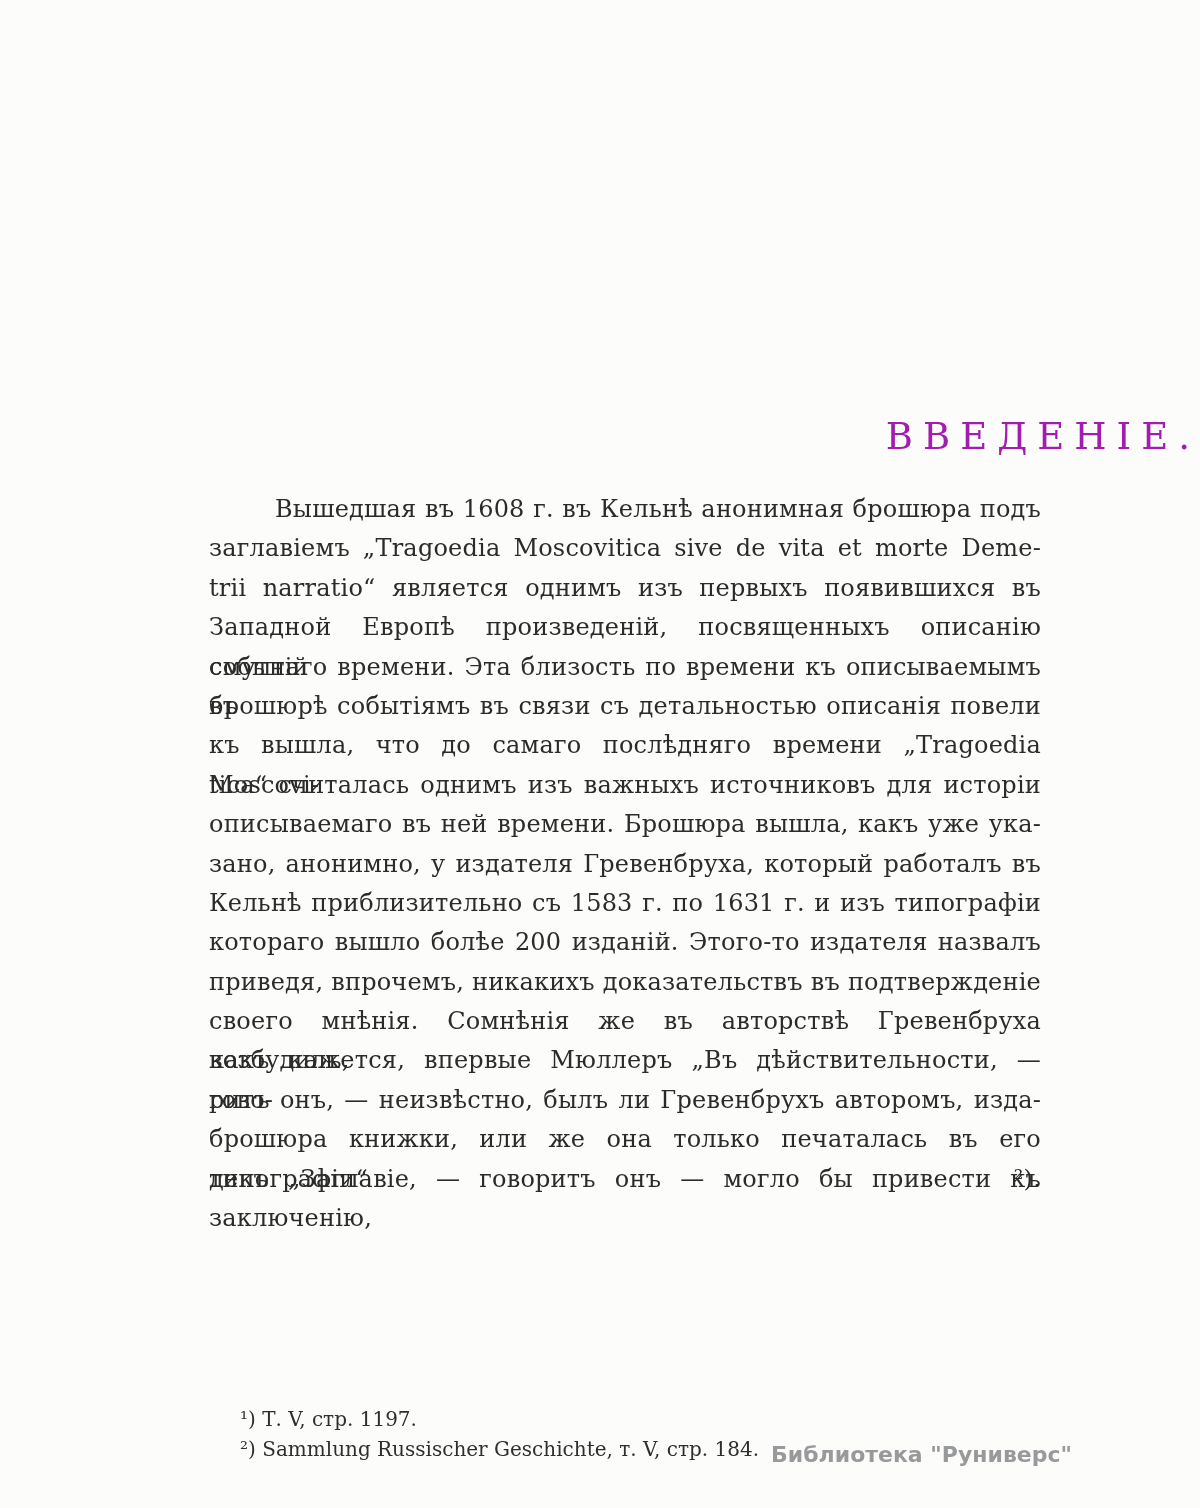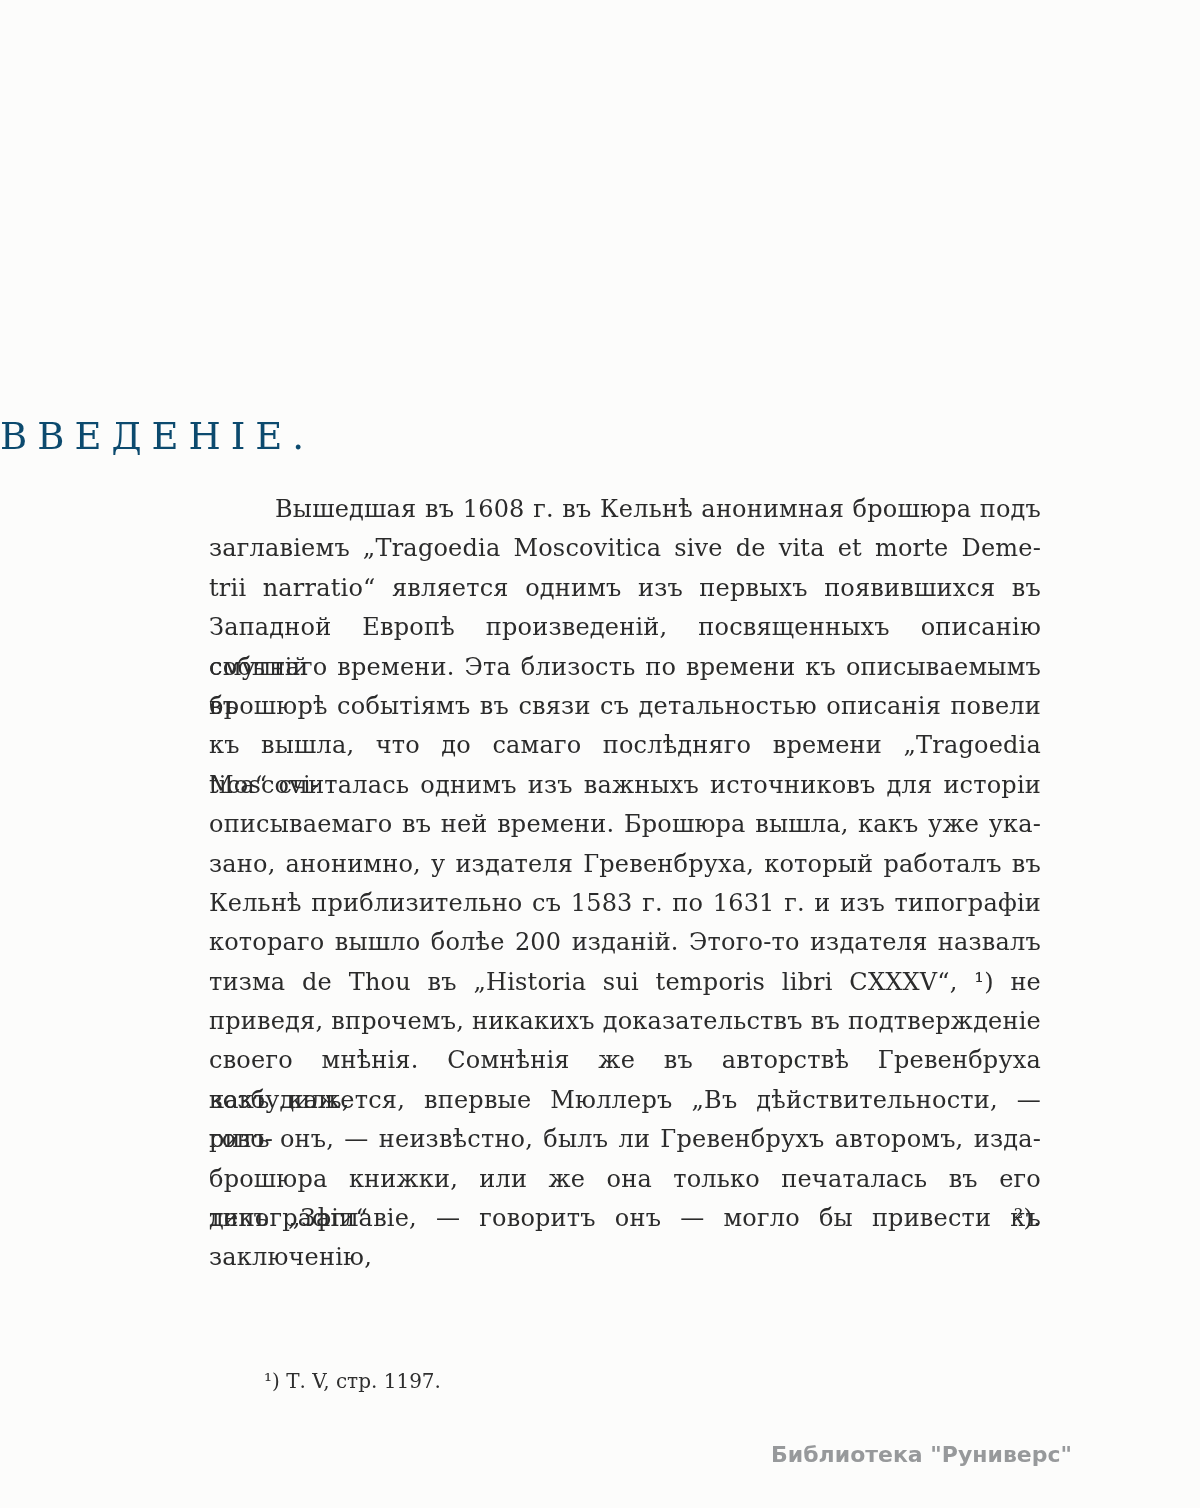--- a/index.html
+++ b/index.html
@@ -15,25 +15,25 @@
     background: #fcfcfb;
     color: #2b2b2b;
     font-family: "DejaVu Serif", serif;
     overflow: hidden;
   }
   .heading {
     position: absolute;
     top: 415px;
     left: 0;
     width: 100%;
-    text-align: left;
+    text-align: right;
     font-size: 37px;
     font-weight: 500;
     letter-spacing: 10px;
-    color: #0c4a6e;
+    color: #a21caf;
   }
   .text-block {
     position: absolute;
     left: 185px;
     top: 490px;
     width: 832px;
     font-size: 24px;
     margin-left: 24px;
   }
   .line {
@@ -44,24 +44,23 @@
     -moz-text-align-last: justify;
     white-space: normal;
     letter-spacing: 0.2px;
   }
   .line.indent {
     padding-left: 66px;
   }
   .footnotes {
     position: absolute;
     left: 240px;
-    top: 1366px;
+    top: 1404px;
     width: 700px;
     font-size: 20px;
-    margin-left: 24px;
   }
   .footnote-line {
     line-height: 30px;
     text-align: left;
     color: #2e2e2e;
   }
   .watermark {
     position: absolute;
     top: 1442px;
     right: 128px;
@@ -84,28 +83,28 @@
     <div class="line">trii narratio“ является однимъ изъ первыхъ появившихся въ</div>
     <div class="line">Западной Европѣ произведеній, посвященныхъ описанію событій</div>
     <div class="line">смутнаго времени. Эта близость по времени къ описываемымъ въ</div>
     <div class="line">брошюрѣ событіямъ въ связи съ детальностью описанія повели</div>
     <div class="line">къ вышла, что до самаго послѣдняго времени „Tragoedia Moscovi-</div>
     <div class="line">tica“ считалась однимъ изъ важныхъ источниковъ для исторіи</div>
     <div class="line">описываемаго въ ней времени. Брошюра вышла, какъ уже ука-</div>
     <div class="line">зано, анонимно, у издателя Гревенбруха, который работалъ въ</div>
     <div class="line">Кельнѣ приблизительно съ 1583 г. по 1631 г. и изъ типографіи</div>
     <div class="line">котораго вышло болѣе 200 изданій. Этого-то издателя назвалъ</div>
-    <div class="line">тизма de Thou въ „Historia sui temporis libri CXXXV“, ¹) не</div>
     <div class="line">приведя, впрочемъ, никакихъ доказательствъ въ подтвержденіе</div>
     <div class="line">своего мнѣнія. Сомнѣнія же въ авторствѣ Гревенбруха возбудилъ,</div>
     <div class="line">какъ кажется, впервые Мюллеръ „Въ дѣйствительности, — гово-</div>
     <div class="line">ритъ онъ, — неизвѣстно, былъ ли Гревенбрухъ авторомъ, изда-</div>
     <div class="line">брошюра книжки, или же она только печаталась въ его типографіи“ ²).</div>
     <div class="line">декъ „Заглавіе, — говоритъ онъ — могло бы привести къ заключенію,</div>
   </div>
 
   <div class="footnotes">
     <div class="footnote-line">¹) Т. V, стр. 1197.</div>
+    <div class="footnote-line">²) Sammlung Russischer Geschichte, т. V, стр. 184.</div>
   </div>
 
   <div class="watermark">Библиотека "Руниверс"</div>
 
 </div>
 
 </body></html>

